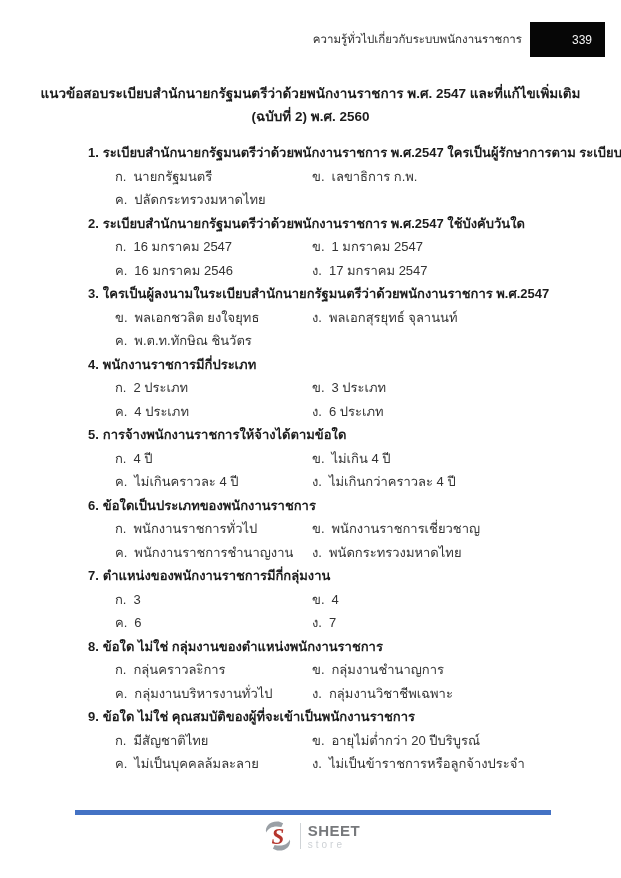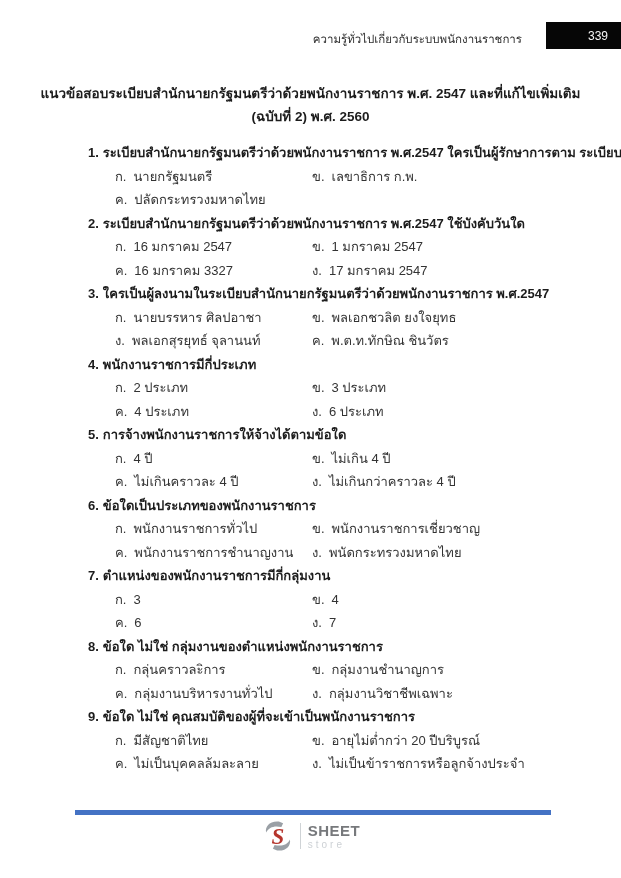--- a/index.html
+++ b/index.html
@@ -13,22 +13,22 @@
     overflow: hidden;
   }
   .page { position: absolute; inset: 0; background: #fff; }
 
   
   .header-text {
     position: absolute; top: 30px; right: 99px;
     font-size: 11.5px; color: #2f2f2f; white-space: nowrap;
   }
   .page-num-box {
-    position: absolute; top: 22px; right: 0;
-    width: 75px; height: 27px;
+    position: absolute; top: 22px; right: 16px;
+    width: 75px; height: 35px;
     background: #060606; color: #f5f5f5;
     display: flex; align-items: center; justify-content: flex-end;
     padding-right: 13px; font-size: 12px;
   }
 
   
   .title-block {
     position: absolute; top: 82px; left: 0; right: 0;
     text-align: center; font-weight: bold;
     font-size: 13.5px; line-height: 23px; color: #1c1c1c;
@@ -106,36 +106,33 @@
         <span class="q-num">2.</span><span>ระเบียบสำนักนายกรัฐมนตรีว่าด้วยพนักงานราชการ พ.ศ.2547 ใช้บังคับวันใด</span>
       </div>
       <div class="opts">
         <div class="opt">
           <span class="opt-label">ก.</span><span>16 มกราคม 2547</span>
         </div>
         <div class="opt">
           <span class="opt-label">ข.</span><span>1 มกราคม 2547</span>
         </div>
         <div class="opt">
-          <span class="opt-label">ค.</span><span>16 มกราคม 3327</span>
+          <span class="opt-label">ค.</span><span>16 มกราคม 2546</span>
         </div>
         <div class="opt">
           <span class="opt-label">ง.</span><span>17 มกราคม 2547</span>
         </div>
       </div>
     </div>
 
     <div>
       <div class="question-line">
         <span class="q-num">3.</span><span>ใครเป็นผู้ลงนามในระเบียบสำนักนายกรัฐมนตรีว่าด้วยพนักงานราชการ พ.ศ.2547</span>
       </div>
       <div class="opts">
-        <div class="opt">
-          <span class="opt-label">ก.</span><span>นายบรรหาร ศิลปอาชา</span>
-        </div>
         <div class="opt">
           <span class="opt-label">ข.</span><span>พลเอกชวลิต ยงใจยุทธ</span>
         </div>
         <div class="opt">
           <span class="opt-label">ง.</span><span>พลเอกสุรยุทธ์ จุลานนท์</span>
         </div>
         <div class="opt">
           <span class="opt-label">ค.</span><span>พ.ต.ท.ทักษิณ ชินวัตร</span>
         </div>
       </div>

